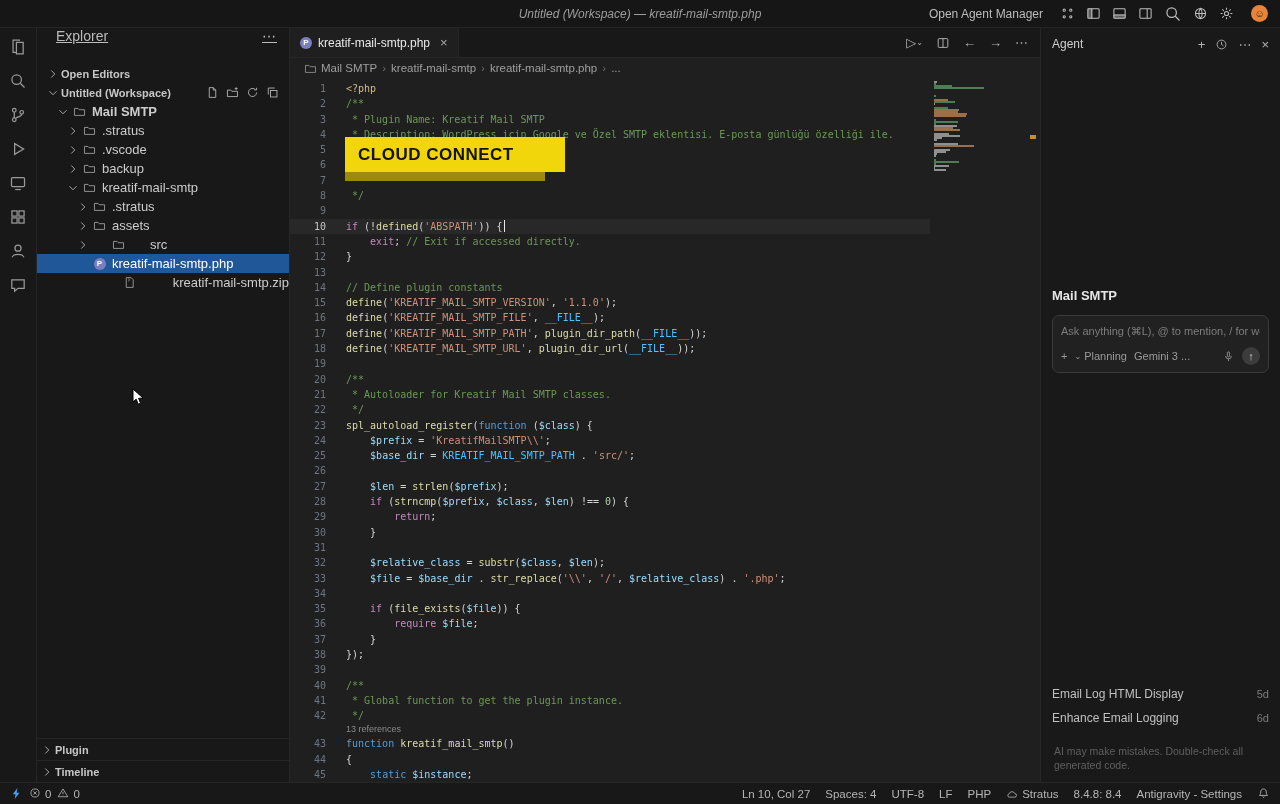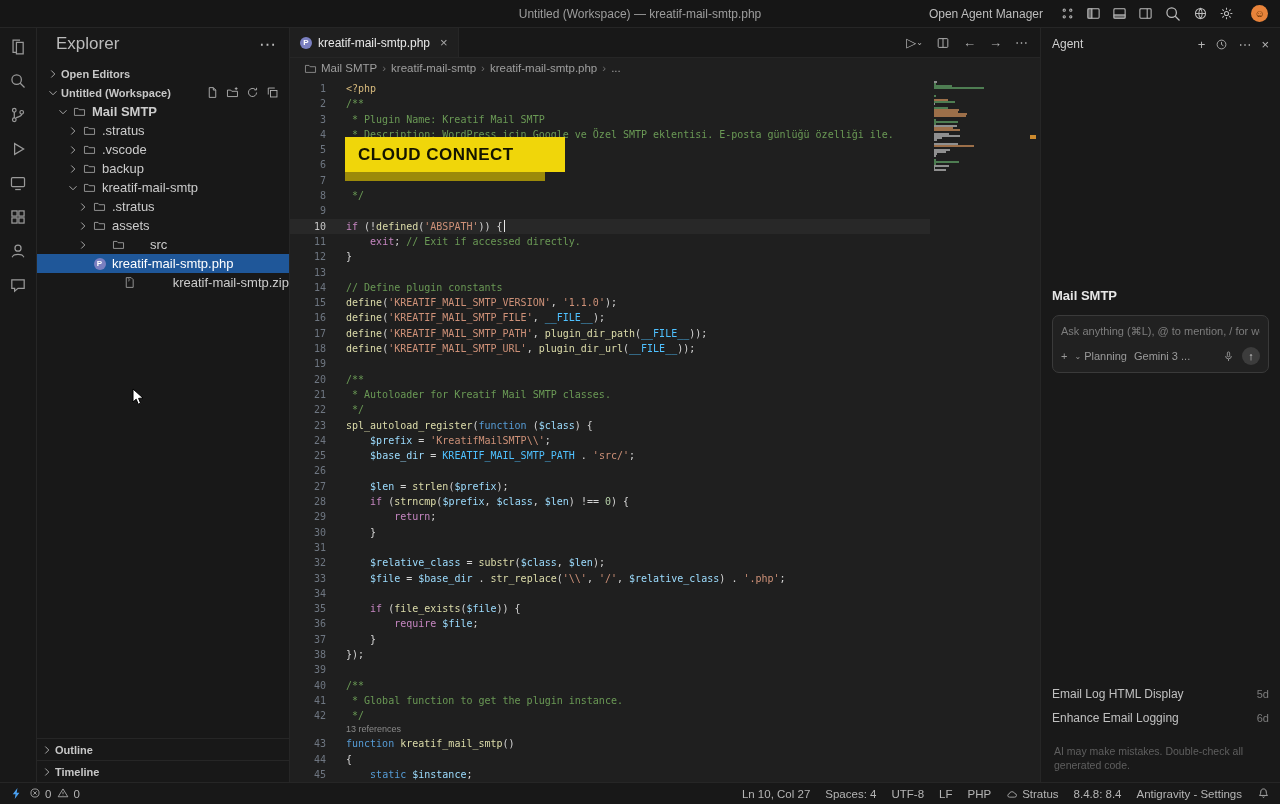--- a/index.html
+++ b/index.html
@@ -3,38 +3,38 @@
 <meta charset="utf-8">
 <style>
   * { margin:0; padding:0; box-sizing:border-box; }
   html,body { background:#000; }
   .app { width:1280px; height:804px; display:flex; flex-direction:column; background:#1f1f1f;
          color:#ccc; font-family:"Liberation Sans",sans-serif; overflow:hidden; position:relative; }
 
   
   .titlebar { height:28px; flex:none; display:flex; align-items:center; background:#161616;
               border-bottom:1px solid #262626; position:relative; }
-  .tb-title { position:absolute; left:50%; transform:translateX(-50%); font-size:12px; color:#9d9d9d; white-space:nowrap; }
+  .tb-title { position:absolute; left:50%; transform:translateX(-50%); font-size:12px; color:#9d9d9d; white-space:nowrap;font-style:italic; }
   .tb-right { margin-left:auto; display:flex; align-items:center; gap:17px; padding-right:12px; color:#bdbdbd; font-size:12px; }
   .tb-right .ticon { display:flex; align-items:center; cursor:pointer; color:#bdbdbd; }
   .avatar { width:17px; height:17px; border-radius:50%; background:#e8833a; display:flex; align-items:center;
             justify-content:center; font-size:10px; color:#5a2d00; cursor:pointer; }
 
   
   .main { flex:1; display:flex; min-height:0; }
 
   .activitybar { width:37px; flex:none; background:#181818; border-right:1px solid #262626;
                  display:flex; flex-direction:column; align-items:center; padding-top:9px; gap:14px; color:#9a9a9a; }
   .ab-item { width:22px; height:20px; display:flex; align-items:center; justify-content:center; cursor:pointer; }
 
   
   .sidebar { width:253px; flex:none; background:#181818; border-right:1px solid #262626;
              display:flex; flex-direction:column; font-size:13px; min-height:0; }
-  .sb-header { height:32px; flex:none; display:flex; align-items:center; padding:0 12px 0 19px;
-               font-size:17px; color:#bbb; }
+  .sb-header { height:32px; flex:none; display:flex; padding:0 12px 0 19px;
+               font-size:14px; color:#bbb;text-decoration:underline; }
   .sb-header .dots { margin-left:auto; color:#bbb; cursor:pointer; letter-spacing:1px; }
   .tree { flex:none; padding-top:4px; }
   .trow { display:flex; align-items:center; height:19px; cursor:pointer; color:#cccccc; white-space:nowrap; overflow:hidden; }
   .trow.sel { background:#1f5799; color:#fff; }
   .trow.section { font-weight:700; font-size:11px; color:#c7c7c7; }
   .trow.bold { font-weight:700; }
   .chev { width:16px; flex:none; display:flex; align-items:center; justify-content:center; color:#adadad; }
   .ticn { width:17px; flex:none; display:flex; align-items:center; justify-content:center; color:#9e9e9e; margin-right:4px; }
   .phpicon { width:12px; height:12px; border-radius:50%; background:#7a7fc0; color:#fff; font-size:8px; font-weight:700;
              display:flex; align-items:center; justify-content:center; }
@@ -395,21 +395,21 @@
           </div>
         </div>
       <div class="sb-spacer"></div>
       <div id="sb-bottom">
           <div class="sb-sec">
             <span class="chev">
               <svg viewBox="0 0 16 16" width="14" height="14" fill="none" stroke="currentColor" stroke-width="1.1">
                 <path d="M6 4l4 4-4 4"></path>
               </svg>
             </span>
-            <span>Outline</span>
+            <span>Plugin</span>
           </div>
           <div class="sb-sec">
             <span class="chev">
               <svg viewBox="0 0 16 16" width="14" height="14" fill="none" stroke="currentColor" stroke-width="1.1">
                 <path d="M6 4l4 4-4 4"></path>
               </svg>
             </span>
             <span>Timeline</span>
           </div>
         </div>

